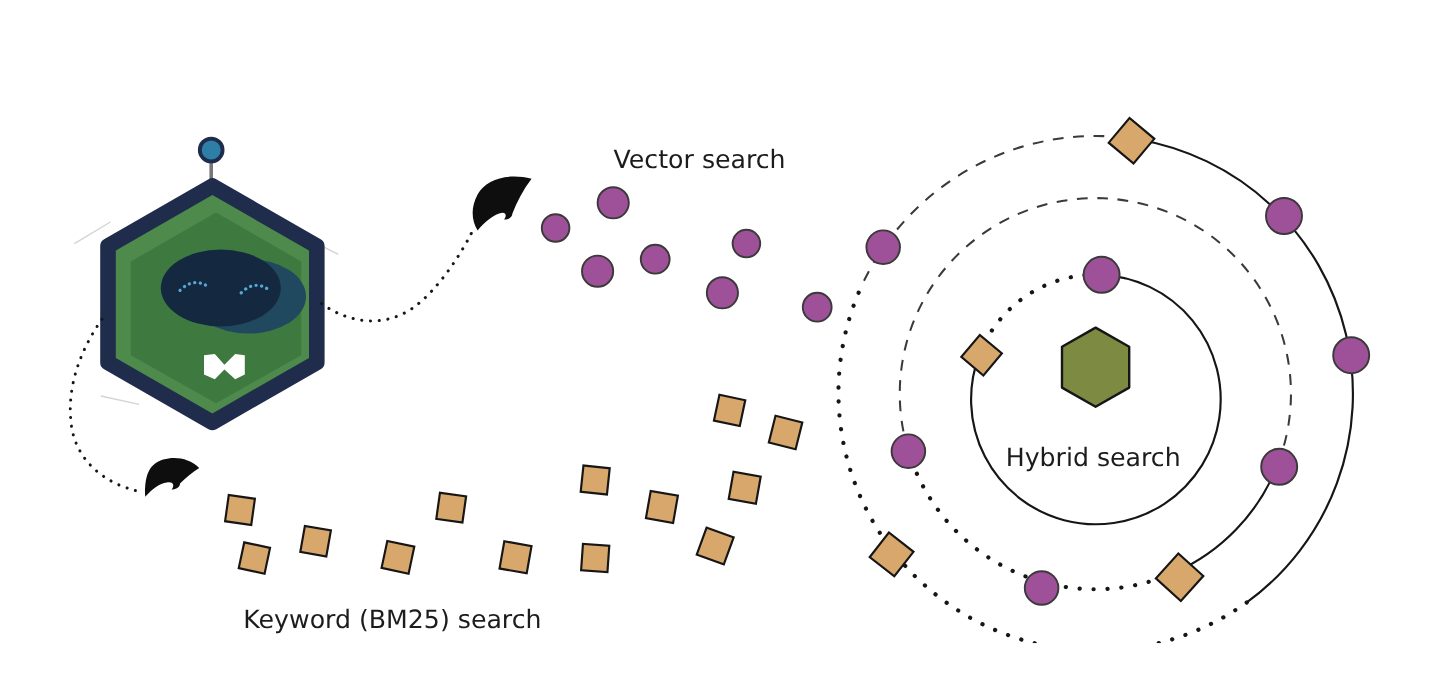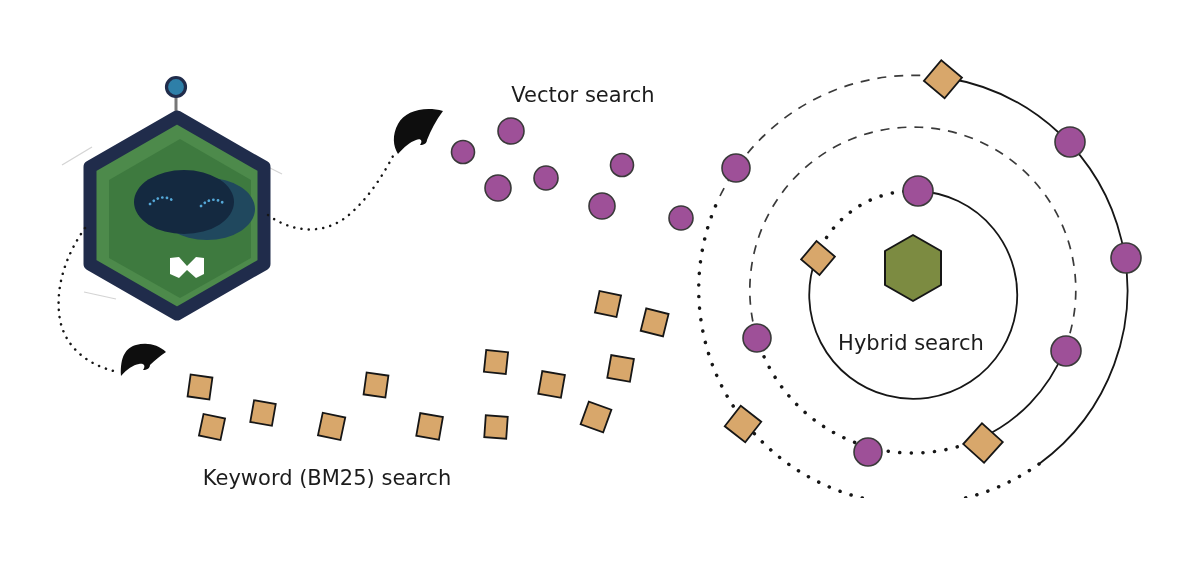--- a/index.html
+++ b/index.html
@@ -1,17 +1,17 @@
 <!DOCTYPE html>
 <html style="--purple: #9e5098; --node-stroke: #3a3a3a; --tan: #d8a76b; --olive: #7c8b41; --ink: #161616; --text: #1c1c1c; --navy: #202c4b; --green: #4d8a4b; --green-dark: #3e7a3f; --face: #142940; --face-light: #20485e; --eye: #55a8d8; --antenna: #2e7fa8; --stem: #777777; --sketch: #c9c9c9;"><head>
 <meta charset="utf-8">
 <style>
   html,body{margin:0;padding:0;background:#ffffff;}
   .stage{position:relative;width:1200px;height:498px;background:#fff;overflow:hidden;
-         font-family:"DejaVu Sans",sans-serif;}
+         font-family:"DejaVu Sans",sans-serif;margin-top:38px;}
   svg{display:block}
   .label{font:21px "DejaVu Sans",sans-serif;fill:var(--text,#1c1c1c);text-anchor:middle;}
   .purple-node{fill:var(--purple,#9e5098);stroke:var(--node-stroke,#3a3a3a);stroke-width:1.6;}
   .tan-node{fill:var(--tan,#d8a76b);stroke:var(--ink,#1f1f1f);stroke-width:1.8;}
   .olive-hex{fill:var(--olive,#7c8b41);stroke:var(--ink,#1f1f1f);stroke-width:2;stroke-linejoin:round;}
   .orbit-solid{fill:none;stroke:var(--ink,#161616);stroke-width:1.8;}
   .orbit-dashed{fill:none;stroke:#3a3a3a;stroke-width:1.7;stroke-dasharray:9 8;}
   .orbit-dotted{fill:none;stroke:var(--ink,#161616);stroke-width:3.5;stroke-dasharray:0.1 11.5;stroke-linecap:round;}
   .trail-dotted{fill:none;stroke:var(--ink,#161616);stroke-width:2.5;stroke-dasharray:0.1 7.2;stroke-linecap:round;}
   .arrow{fill:#0e0e0e;}

